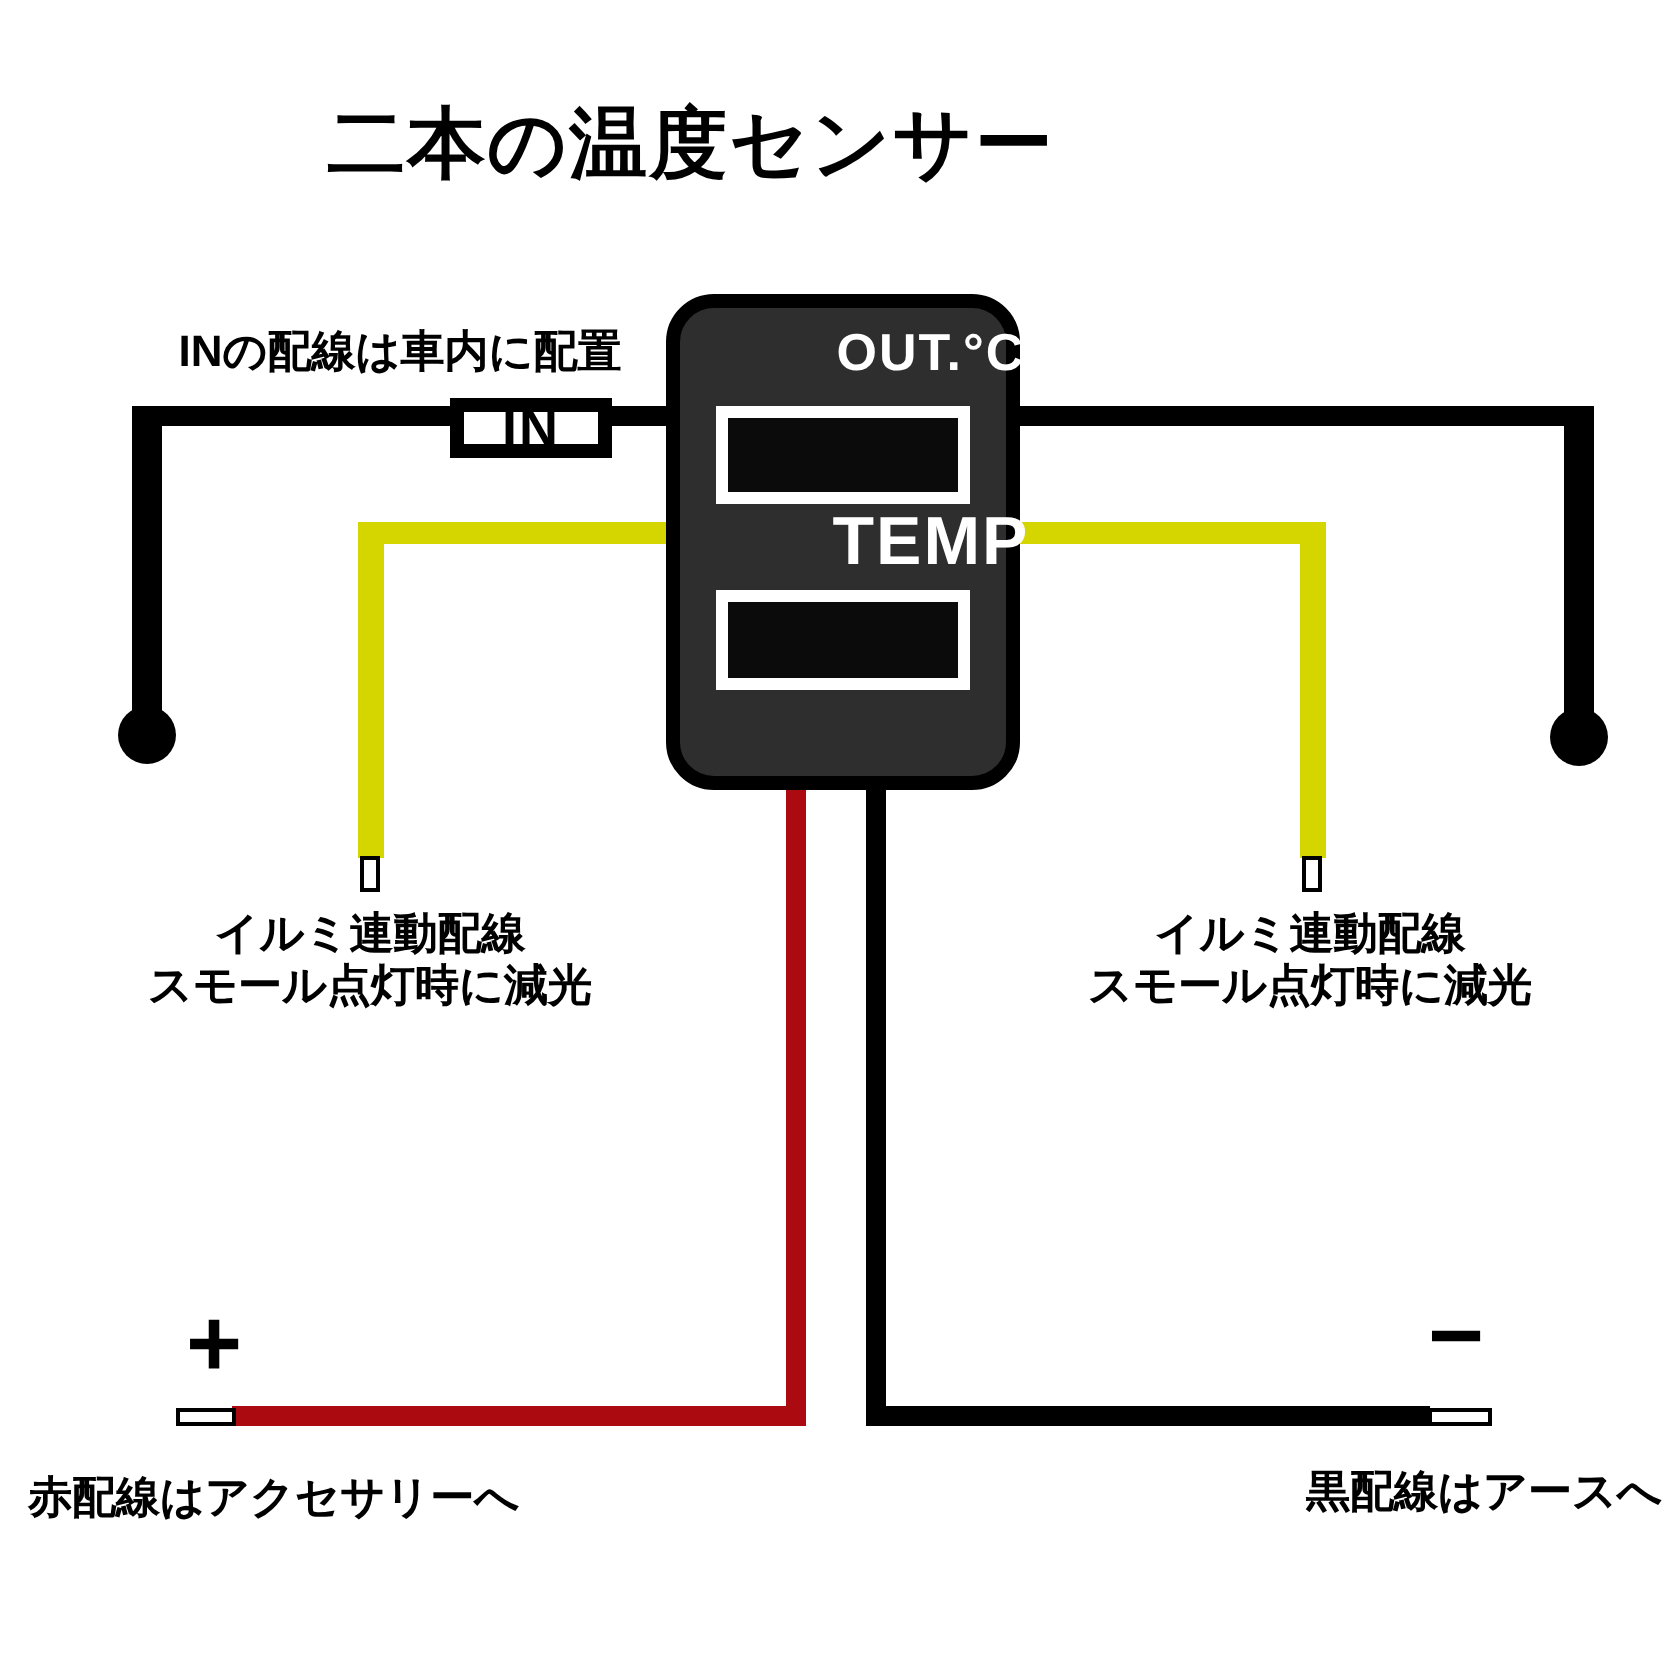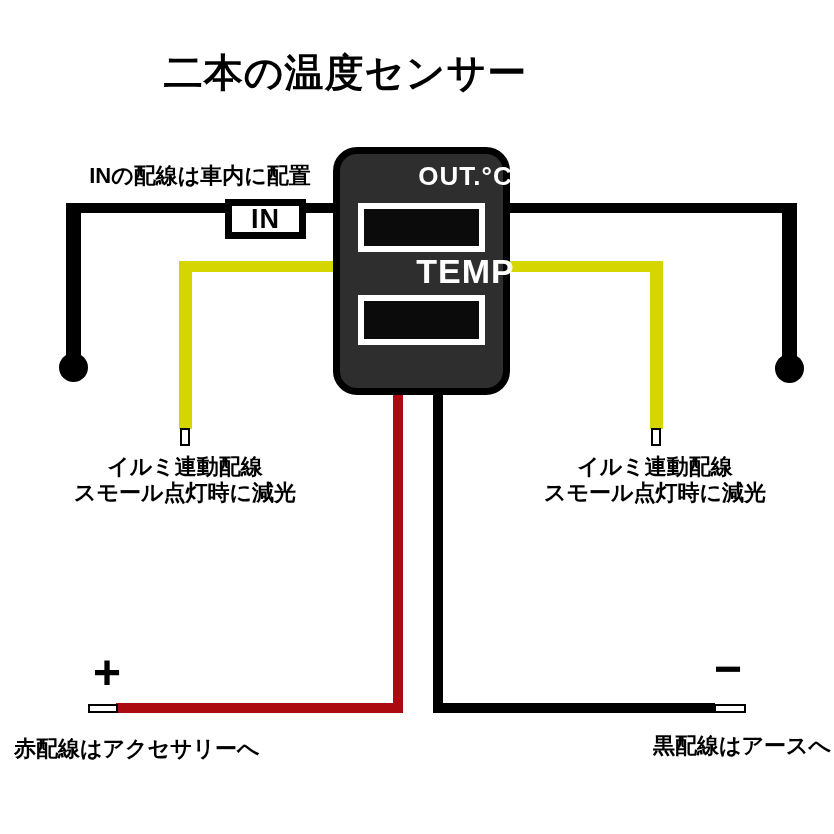--- a/index.html
+++ b/index.html
@@ -60,21 +60,21 @@
   <div class="abs note center" style="left:40px;top:163px;width:320px;">INの配線は車内に配置</div>
 
   <div class="abs wire z1" style="left:66px;top:203px;width:267px;height:10px;"></div>
   <div class="abs wire z1" style="left:66px;top:203px;width:15px;height:165px;"></div>
   <div class="abs bulb z2" style="left:59px;top:353px;"></div>
 
   <div class="abs wire z1" style="left:510px;top:203px;width:287px;height:10px;"></div>
   <div class="abs wire z1" style="left:782px;top:203px;width:15px;height:166px;"></div>
   <div class="abs bulb z2" style="left:775px;top:354px;"></div>
 
-  <div class="abs tagbox" style="left:225px;top:199px;width:81px;height:40px;">
+  <div class="abs tagbox" style="left:225px;top:199px;width:81px;height:30px;">
     <span>IN</span>
   </div>
 
   <div class="abs wire yellow z1" style="left:179px;top:261px;width:154px;height:11px;"></div>
   <div class="abs wire yellow z1" style="left:179px;top:261px;width:13px;height:168px;"></div>
   <div class="abs tip" style="left:180px;top:428px;width:10px;height:18px;"></div>
 
   <div class="abs wire yellow z1" style="left:510px;top:261px;width:153px;height:11px;"></div>
   <div class="abs wire yellow z1" style="left:650px;top:261px;width:13px;height:168px;"></div>
   <div class="abs tip" style="left:651px;top:428px;width:10px;height:18px;"></div>

